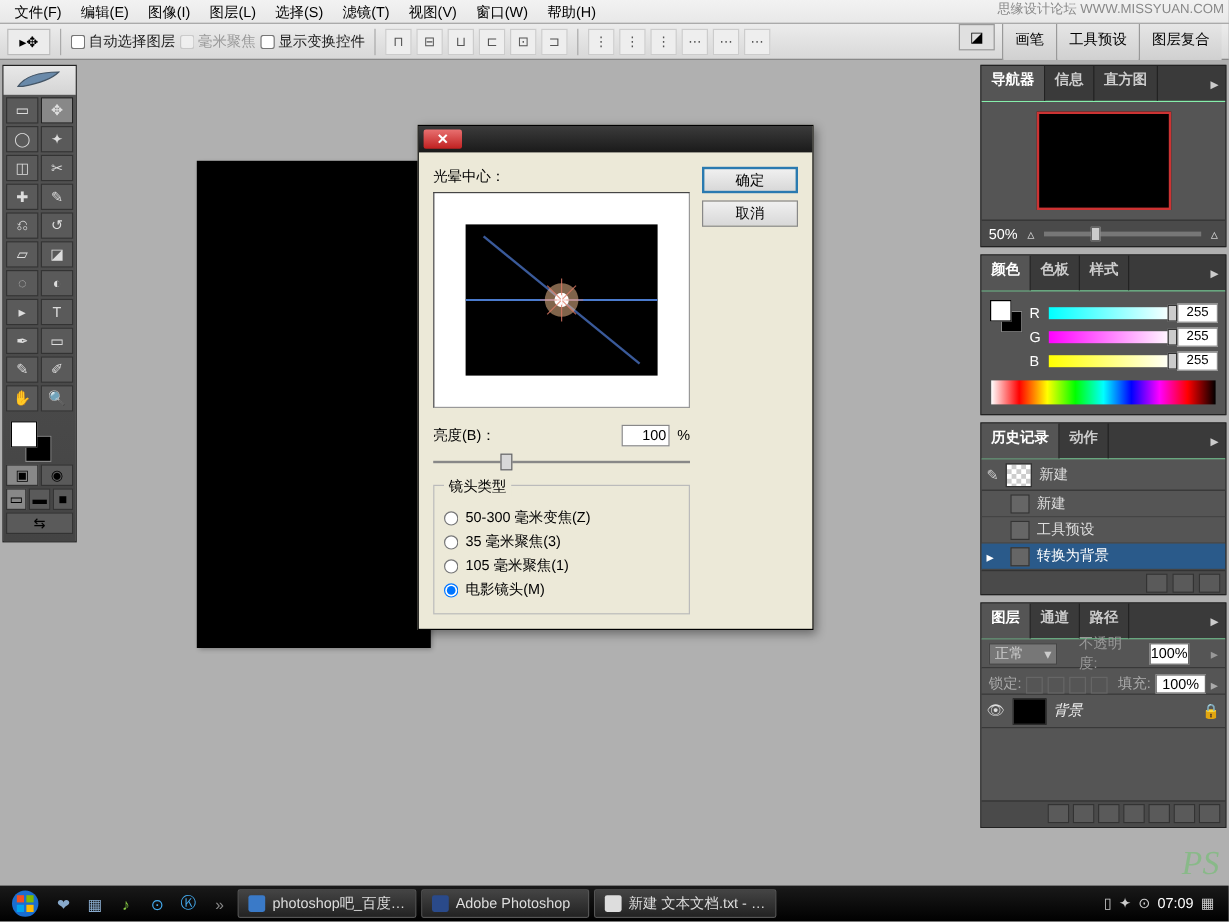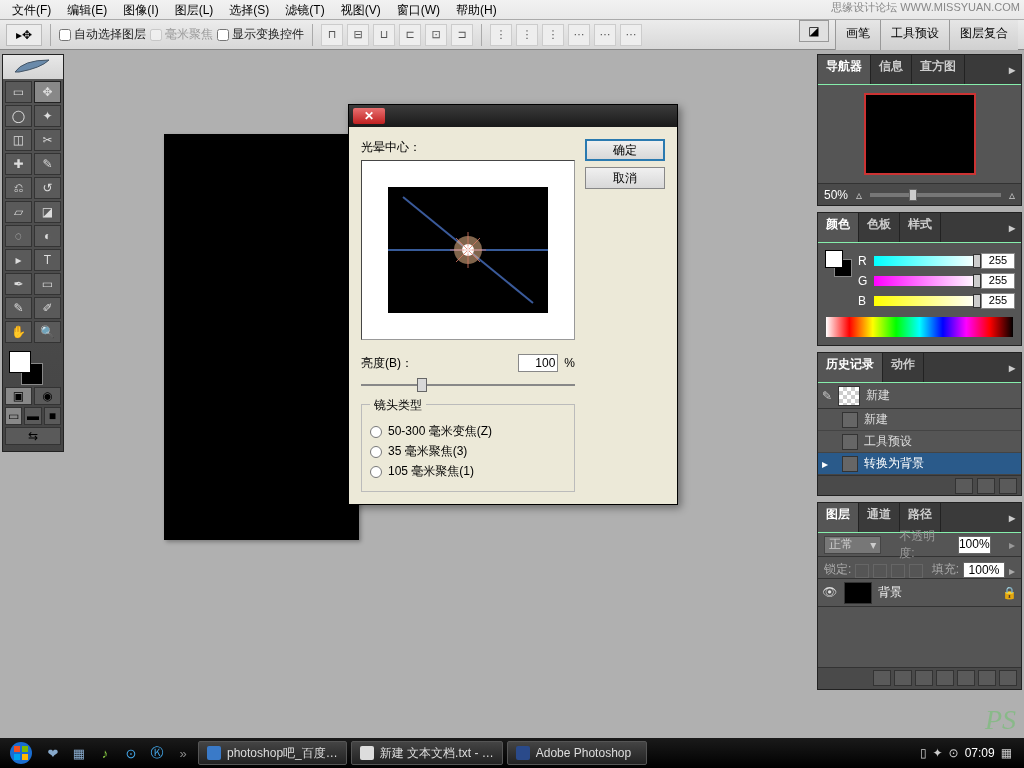--- a/index.html
+++ b/index.html
@@ -271,20 +271,24 @@
               <span>50-300 毫米变焦(Z)</span>
             </label>
           <label class="radio-row">
               <input type="radio" name="lens" style="">
               <span>35 毫米聚焦(3)</span>
             </label>
           <label class="radio-row">
               <input type="radio" name="lens" style="">
               <span>105 毫米聚焦(1)</span>
             </label>
+          <label class="radio-row">
+              <input type="radio" name="lens" checked="" style="">
+              <span>电影镜头(M)</span>
+            </label>
         </div>
       </div>
     </div>
     <div class="dialog-right">
       <div class="dlg-btn primary">确定</div>
       <div class="dlg-btn">取消</div>
     </div>
   </div>
 </div>
 
@@ -412,21 +416,21 @@
         <div class="lk"></div>
         <div class="lk"></div>
         <div class="lk"></div>
         <span style="margin-left:auto">填充:</span>
         <div class="pct" style="width:42px;height:16px;background:#fff;border:1px solid #666;color:#000;text-align:center">100%</div>
           <span>▸</span>
       </div>
       <div class="layer-row">
         <span class="eye">👁</span>
         <div class="th"></div>
-        <span style="">背景</span>
+        <span style="font-style:italic">背景</span>
         <span class="lock-i">🔒</span>
       </div>
       <div style="height:60px;background:#555"></div>
       <div class="layers-footer">
         <div class="fb"></div>
         <div class="fb"></div>
         <div class="fb"></div>
         <div class="fb"></div>
         <div class="fb"></div>
         <div class="fb"></div>
@@ -452,26 +456,26 @@
   <div class="ql">▦</div>
   <div class="ql" style="color:#8c4">♪</div>
   <div class="ql" style="color:#4ae">⊙</div>
   <div class="ql" style="color:#4ae">Ⓚ</div>
   <div class="ql" style="color:#888">»</div>
   <div class="task">
       <div class="ti" style="background:#3a7ac8"></div>
       <span>photoshop吧_百度…</span>
     </div>
   <div class="task">
+      <div class="ti" style="background:#2a4a8a"></div>
+      <span>Adobe Photoshop</span>
+    </div>
+  <div class="task">
       <div class="ti" style="background:#ddd"></div>
       <span>新建 文本文档.txt - …</span>
-    </div>
-  <div class="task">
-      <div class="ti" style="background:#2a4a8a"></div>
-      <span>Adobe Photoshop</span>
     </div>
   <div class="tray">
     <span>▯</span>
     <span>✦</span>
     <span>⊙</span>
     <span class="clock">07:09</span>
     <span>▦</span>
   </div>
 </div>
 

